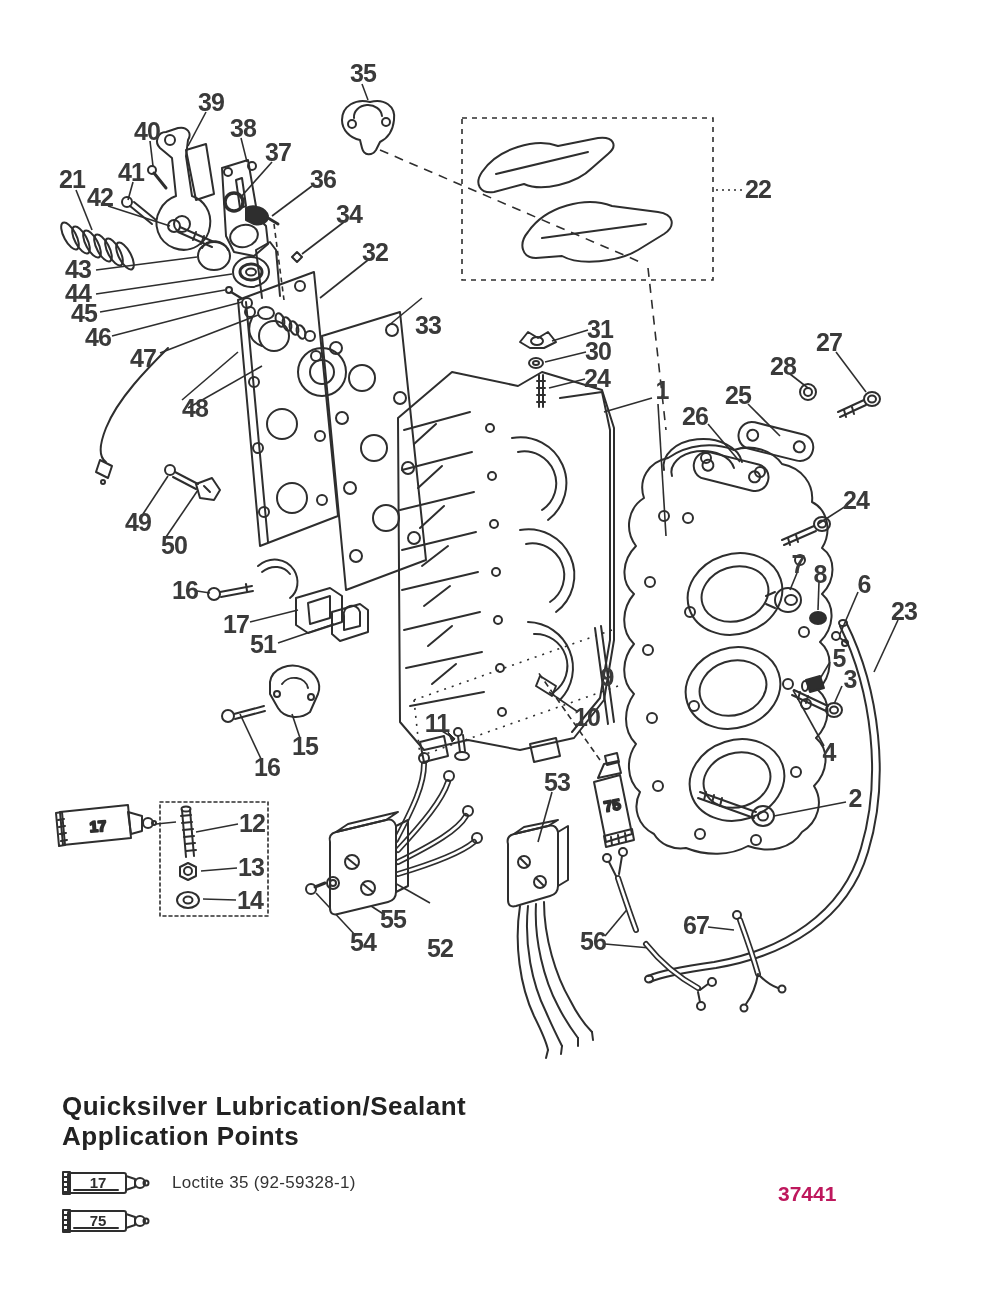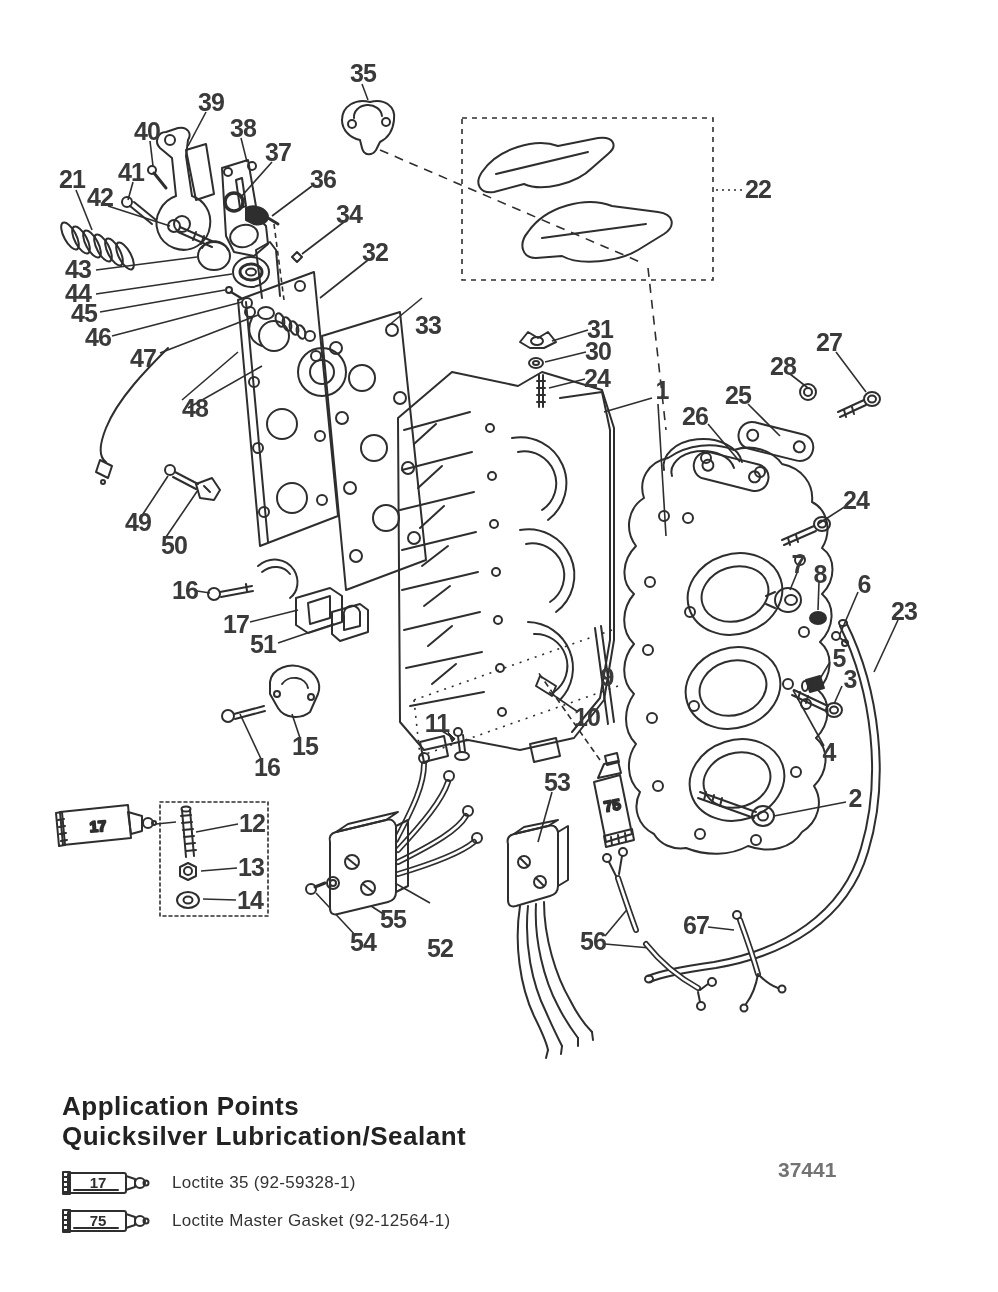--- a/index.html
+++ b/index.html
@@ -14,21 +14,21 @@
   .wcore{stroke:#ffffff;fill:none;stroke-width:2.6;stroke-linecap:round;}
   .wire{stroke:#2e2e2e;fill:none;stroke-width:6;stroke-linecap:round;}
   .callout-layer{position:absolute;left:0;top:0;width:100%;height:100%;}
   .callout{position:absolute;transform:translate(-50%,-50%);font-weight:bold;
            font-size:25px;color:#3a3a3a;letter-spacing:-1px;white-space:nowrap;}
   .tube-num{font-weight:bold;font-size:15px;fill:#2e2e2e;font-family:"Liberation Sans",sans-serif;}
   .title-block{position:absolute;left:62px;top:1092px;color:#222;font-weight:bold;
                font-size:26px;line-height:1.15;letter-spacing:0.5px;}
   .legend-row{position:absolute;display:flex;align-items:center;gap:20px;color:#333;}
   .legend-row .legend-text{font-size:17px;letter-spacing:0.3px;}
-  .drawing-number{position:absolute;left:778px;top:1158px;font-size:21px;font-weight:bold;color:#737373;}
+  .drawing-number{position:absolute;left:778px;top:1182px;font-size:21px;font-weight:bold;color:#be185d;}
 </style>
 </head>
 <body>
 
 <div class="canvas">
 
   <svg class="diagram" width="998" height="1292" viewBox="0 0 998 1292">
 
     <g>
       <rect x="462" y="118" width="251" height="162" class="dashln" stroke-dasharray="5 5"></rect>
@@ -544,22 +544,22 @@
       <div class="callout" style="left: 251px; top: 867px;">13</div>
       <div class="callout" style="left: 250px; top: 900px;">14</div>
       <div class="callout" style="left: 440px; top: 908px; margin-top: 40px;">52</div>
       <div class="callout" style="left: 393px; top: 919px;">55</div>
       <div class="callout" style="left: 696px; top: 925px;">67</div>
       <div class="callout" style="left: 363px; top: 942px;">54</div>
       <div class="callout" style="left: 593px; top: 941px;">56</div>
     </div>
 
   <div class="title-block">
+    <div>Quicksilver Lubrication/Sealant</div>
     <div>Application Points</div>
-    <div>Quicksilver Lubrication/Sealant</div>
   </div>
 
   <div class="legend-row" style="left:60px;top:1168px;">
     <svg width="92" height="30" viewBox="0 0 92 30">
       <g class="lineart">
         <rect x="8" y="5" width="58" height="20" rx="2"></rect>
         <rect x="3" y="4" width="7" height="22"></rect>
         <line x1="4" y1="9" x2="9" y2="9"></line>
           <line x1="4" y1="14" x2="9" y2="14"></line>
         <line x1="4" y1="19" x2="9" y2="19"></line>
@@ -583,18 +583,17 @@
           <line x1="4" y1="14" x2="9" y2="14"></line>
         <line x1="4" y1="19" x2="9" y2="19"></line>
           <line x1="4" y1="24" x2="9" y2="24"></line>
         <path d="M 66,8 L 75,11 L 75,19 L 66,22 Z"></path>
         <circle cx="80" cy="15" r="5"></circle>
           <circle cx="86" cy="15" r="2.5"></circle>
         <line x1="14" y1="22" x2="58" y2="22"></line>
       </g>
       <text x="38" y="20" text-anchor="middle" class="tube-num">75</text>
     </svg>
-    <span class="legend-text">Loctite Master Gasket (92-12564-1)</span>
   </div>
 
   <div class="drawing-number">37441</div>
 
 </div>
 
 </body></html>

